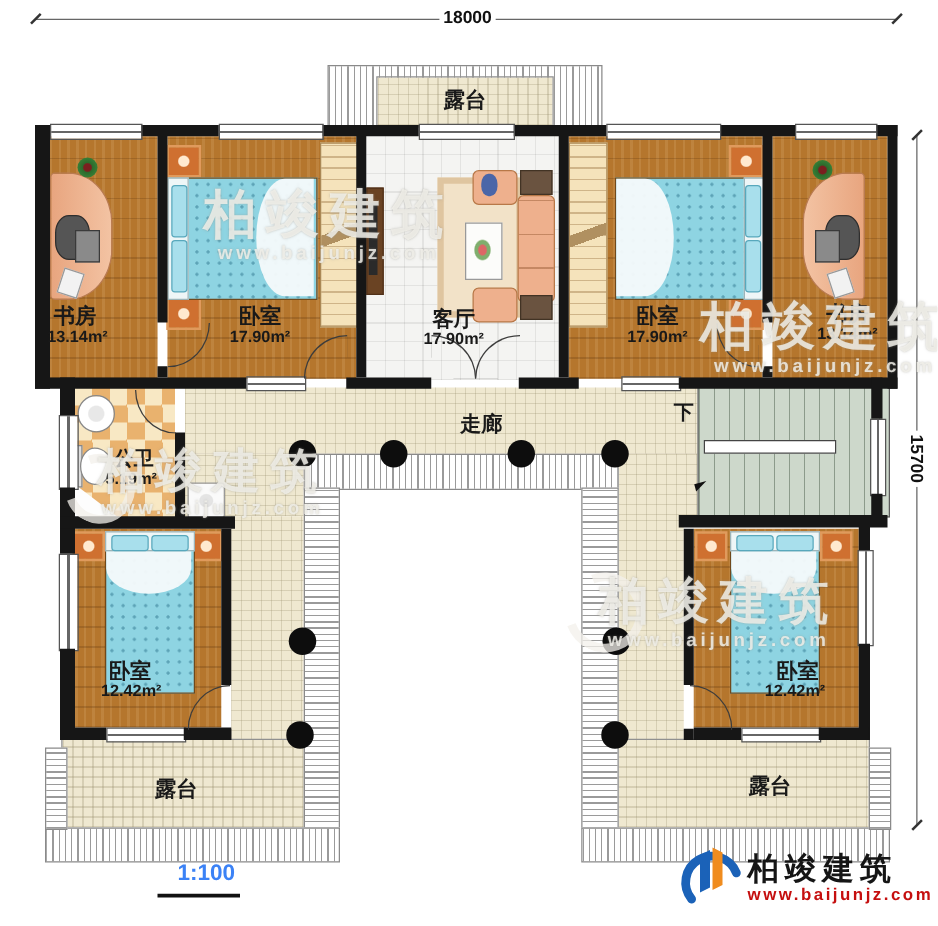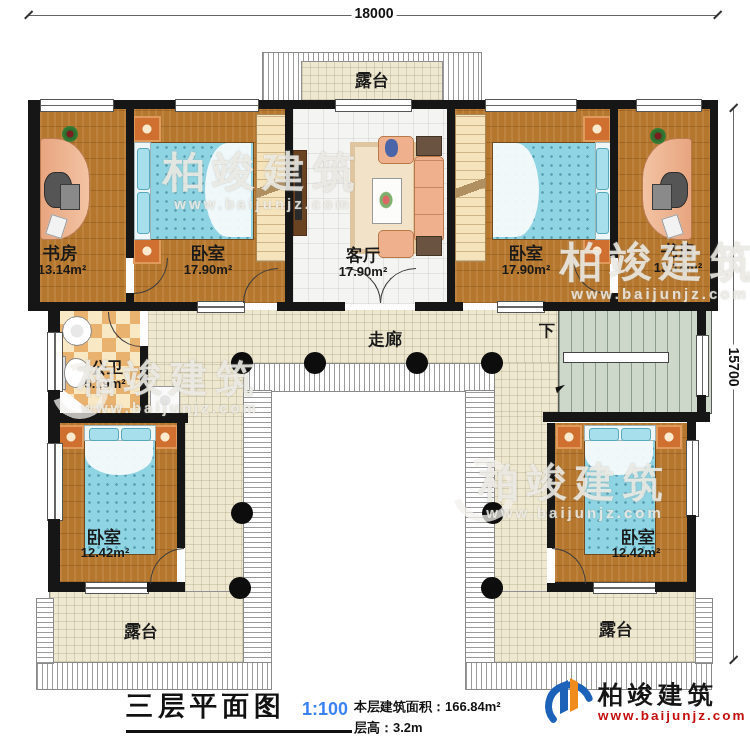--- a/index.html
+++ b/index.html
@@ -282,26 +282,21 @@
     <div class="big" style="font-size:38px;">柏竣建筑</div>
     <div class="url">www.baijunjz.com</div>
   </div>
   <div class="abs wmring" style="left:452px;top:458px;width:50px;height:50px;"></div>
   <div class="abs wm" style="left:575px;top:492px;">
     <div class="big" style="font-size:40px;">柏竣建筑</div>
     <div class="url">www.baijunjz.com</div>
   </div>
 
   <div class="abs" style="left:126px;top:688px;border-bottom:3px solid #111;padding:0 4px 6px 0;display:flex;align-items:baseline;">
-    <span class="f-title">三层平面图</span>
     <span class="f-scale">1:100</span>
-  </div>
-  <div class="abs f-info" style="left:354px;top:696px;">
-    <div><span>本层建筑面积：</span><span>166.84m²</span></div>
-    <div><span>层高：</span><span>3.2m</span></div>
   </div>
   <div class="abs" style="left:538px;top:668px;width:58px;height:58px;">
     <svg width="58" height="58" viewBox="0 0 58 58">
       <path d="M10 47 A21 21 0 1 1 50 36" stroke="#1b62b8" stroke-width="7" fill="none" stroke-linecap="round" transform="rotate(-15 29 29)"></path>
       <polygon points="22,16 30,12 30,42 22,46" fill="#1b62b8"></polygon>
       <polygon points="32,10 40,14 40,40 32,44" fill="#f08c1e"></polygon>
       <rect x="24" y="20" width="4" height="18" fill="#1b62b8"></rect>
     </svg>
   </div>
   <div class="abs brandname" style="left:598px;top:678px;">柏竣建筑</div>

